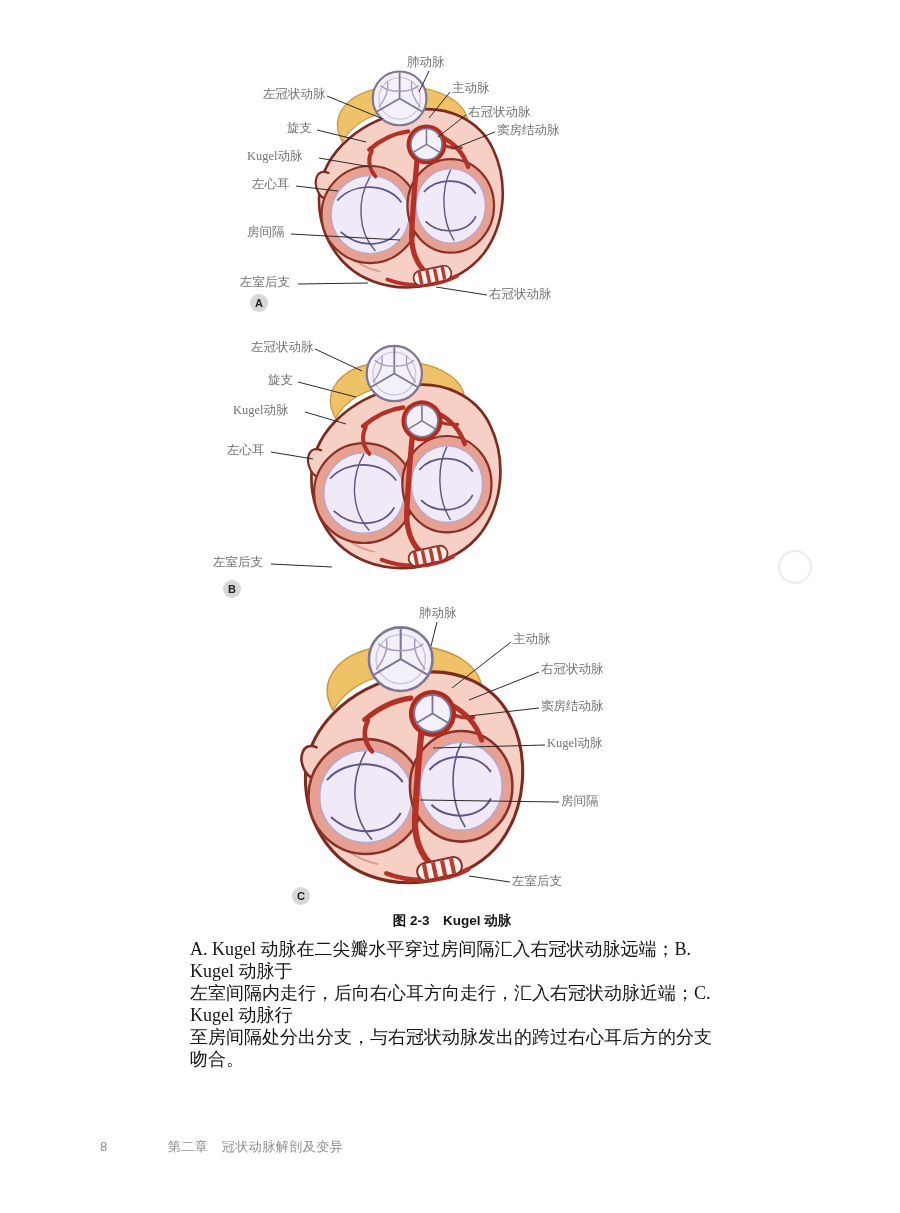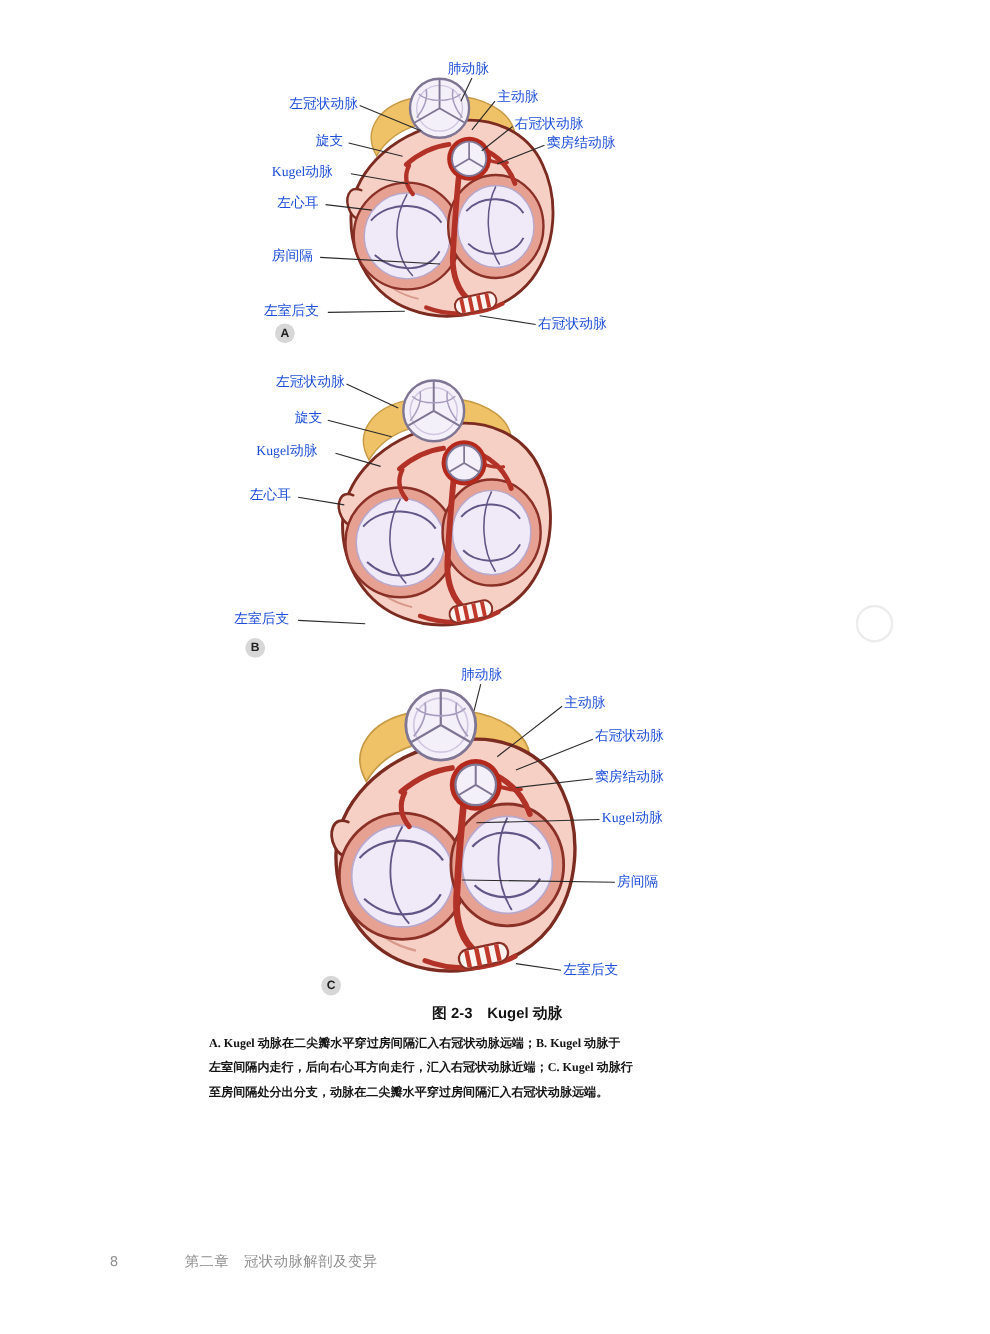--- a/index.html
+++ b/index.html
@@ -2,35 +2,35 @@
 <html><head>
 <meta charset="utf-8">
 <style>
   html,body { margin:0; padding:0; background:#ffffff; }
   .page {
     position:relative; width:900px; height:1213px; background:#ffffff;
     font-family:"Liberation Serif", serif; overflow:hidden;
   }
   .art-layer { position:absolute; left:0; top:0; width:900px; height:1213px; }
   .lbl {
-    position:absolute; font-size:12.5px; line-height:14px; color:#1d4ed8;
+    position:absolute; font-size:12.5px; line-height:14px; color:#737373;
     white-space:nowrap; font-family:"Liberation Serif", serif;
   }
   .badge {
     position:absolute; width:18px; height:18px; border-radius:50%;
     background:#d7d7d7; color:#222;
     font-family:"Liberation Sans", sans-serif; font-size:11px; font-weight:bold;
     display:flex; align-items:center; justify-content:center;
   }
   .caption { position:absolute; left:190px; top:912px; width:524px; color:#141414; }
   .caption-title {
     text-align:center; font-family:"Liberation Sans", sans-serif;
     font-weight:600; font-size:13.5px; margin-bottom:8px;
   }
-  .caption-line { font-size:11px; line-height:22px;font-weight:bold; }
+  .caption-line { font-size:18px; line-height:22px; }
   .footer {
     position:absolute; left:65px; top:1138px; color:#8e8e8e;
     font-size:13px; font-family:"Liberation Sans", sans-serif;margin-left:35px;
   }
   .footer .chapter { margin-left:57px; letter-spacing:0.5px; }
 </style>
 </head>
 <body>
 
 <div class="page">
@@ -151,21 +151,21 @@
   <span class="lbl" style="left:541px;top:699px">窦房结动脉</span>
   <span class="lbl" style="left:547px;top:736px">Kugel动脉</span>
   <span class="lbl" style="left:561px;top:794px">房间隔</span>
   <span class="lbl" style="left:512px;top:874px">左室后支</span>
   <div class="badge" style="left:292px;top:887px">C</div>
 
   <div class="caption">
     <div class="caption-title">图 2-3　Kugel 动脉</div>
     <div class="caption-line">A. Kugel 动脉在二尖瓣水平穿过房间隔汇入右冠状动脉远端；B. Kugel 动脉于</div>
     <div class="caption-line">左室间隔内走行，后向右心耳方向走行，汇入右冠状动脉近端；C. Kugel 动脉行</div>
-    <div class="caption-line">至房间隔处分出分支，动脉在二尖瓣水平穿过房间隔汇入右冠状动脉远端。</div>
+    <div class="caption-line">至房间隔处分出分支，与右冠状动脉发出的跨过右心耳后方的分支吻合。</div>
   </div>
 
   <div class="footer">
     <span>8</span>
     <span class="chapter">第二章　冠状动脉解剖及变异</span>
   </div>
 
 </div>
 
 </body></html>

